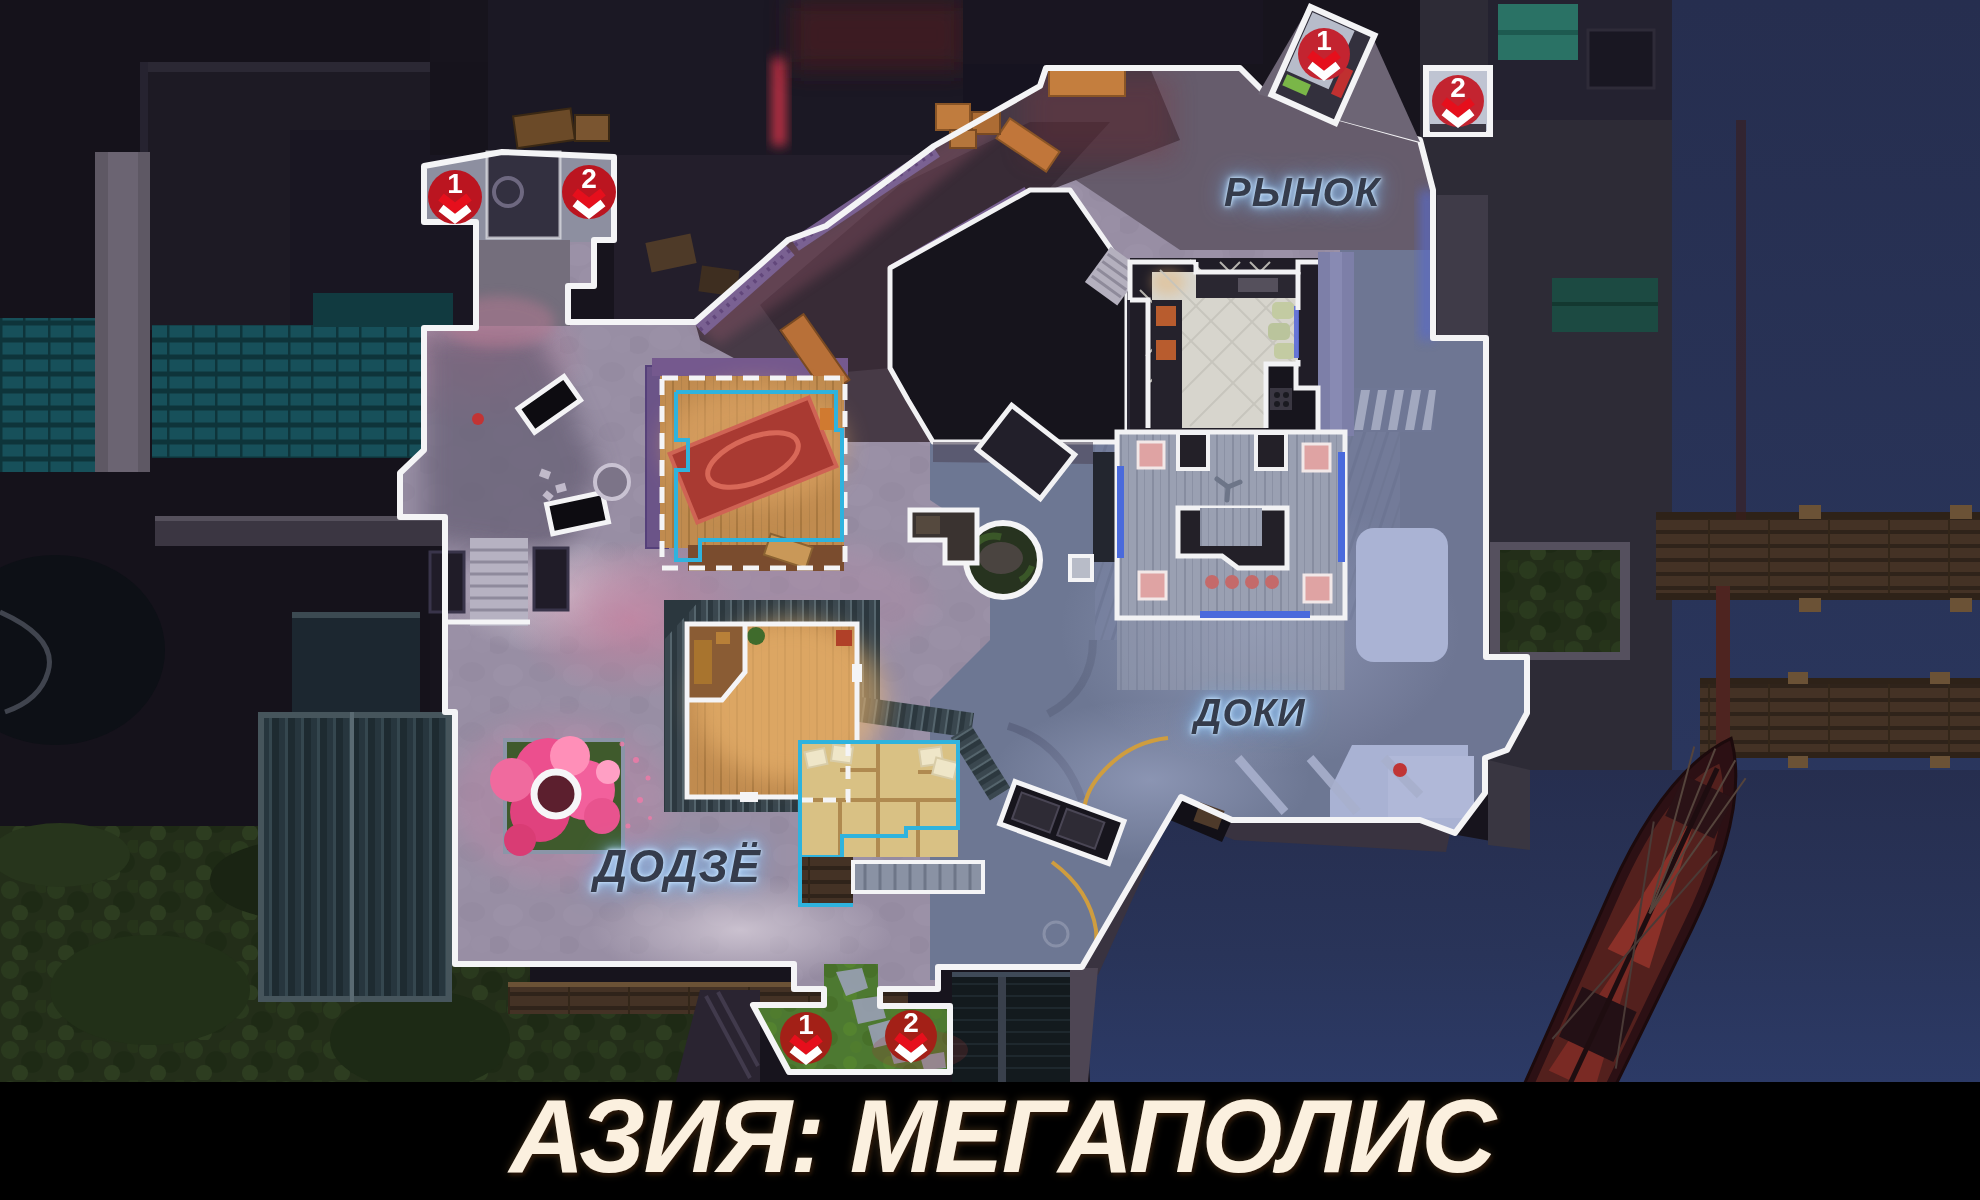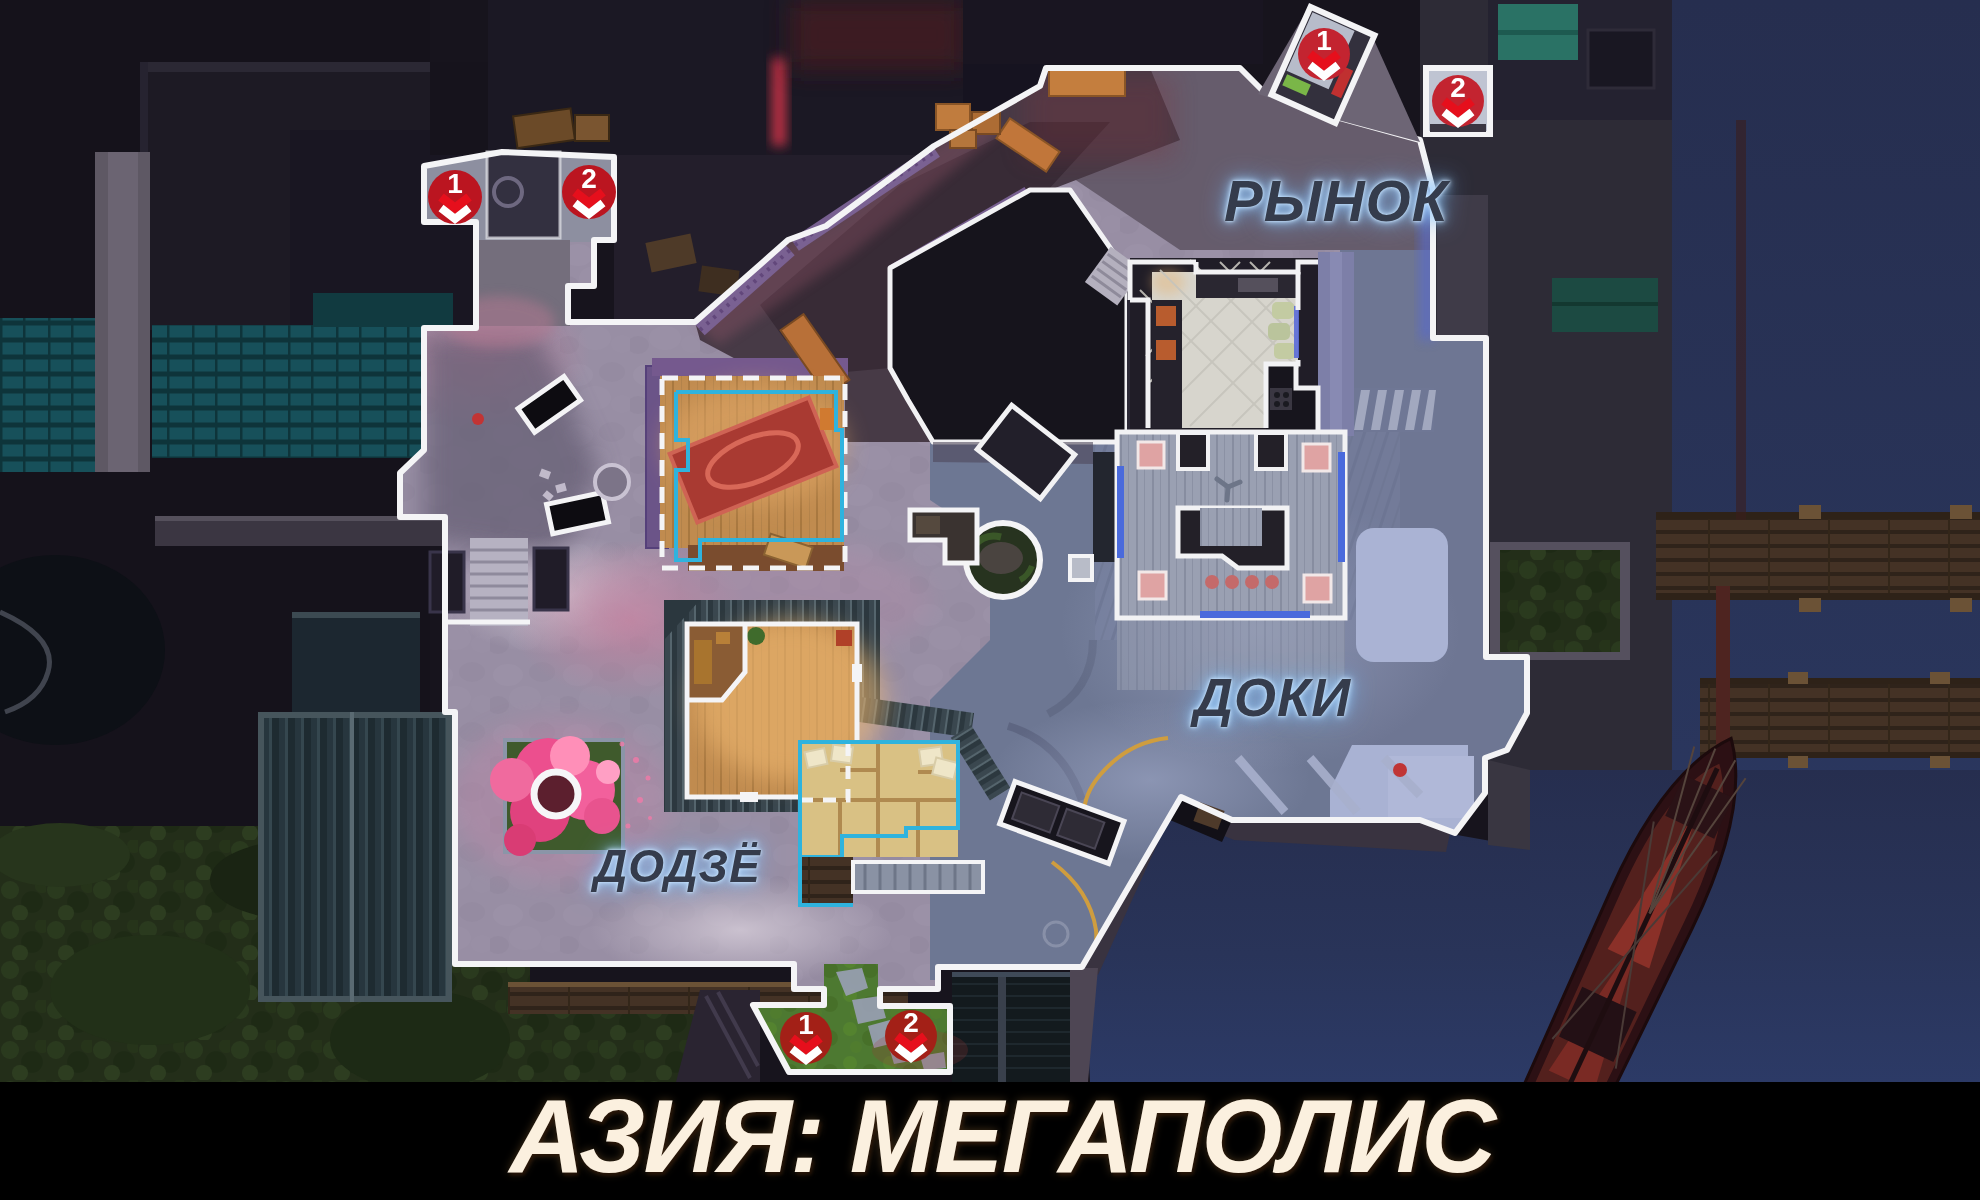--- a/index.html
+++ b/index.html
@@ -782,20 +782,20 @@
   <circle cx="911" cy="1036" r="26" fill="#a32017"></circle>
   <text x="911" y="1032" font-family="Liberation Sans, sans-serif" font-size="28" font-weight="bold" fill="#fff" text-anchor="middle">2</text>
   <polyline points="897,1036 911,1047 925,1036" fill="none" stroke="#e60f1c" stroke-width="9"></polyline>
   <polyline points="897,1047 911,1058 925,1047" fill="none" stroke="#fff" stroke-width="8"></polyline>
 </g>
 
 <rect x="0" y="1082" width="1980" height="118" fill="#000"></rect>
 </svg>
 
 
-<div class="lbl" style="left:1224px;top:172px;font-size:58px;">РЫНОК</div>
-
-<div class="lbl" style="left:1194px;top:670px;font-size:54px;">ДОКИ</div>
+<div class="lbl" style="left:1224px;top:172px;font-size:40px;">РЫНОК</div>
+
+<div class="lbl" style="left:1194px;top:694px;font-size:38px;">ДОКИ</div>
 
 <div class="lbl" style="left:594px;top:843px;font-size:46px;text-align:center;">ДОДЗЁ</div>
 
 <div id="title">АЗИЯ: МЕГАПОЛИС</div>
 </div>
 
 </body></html>

